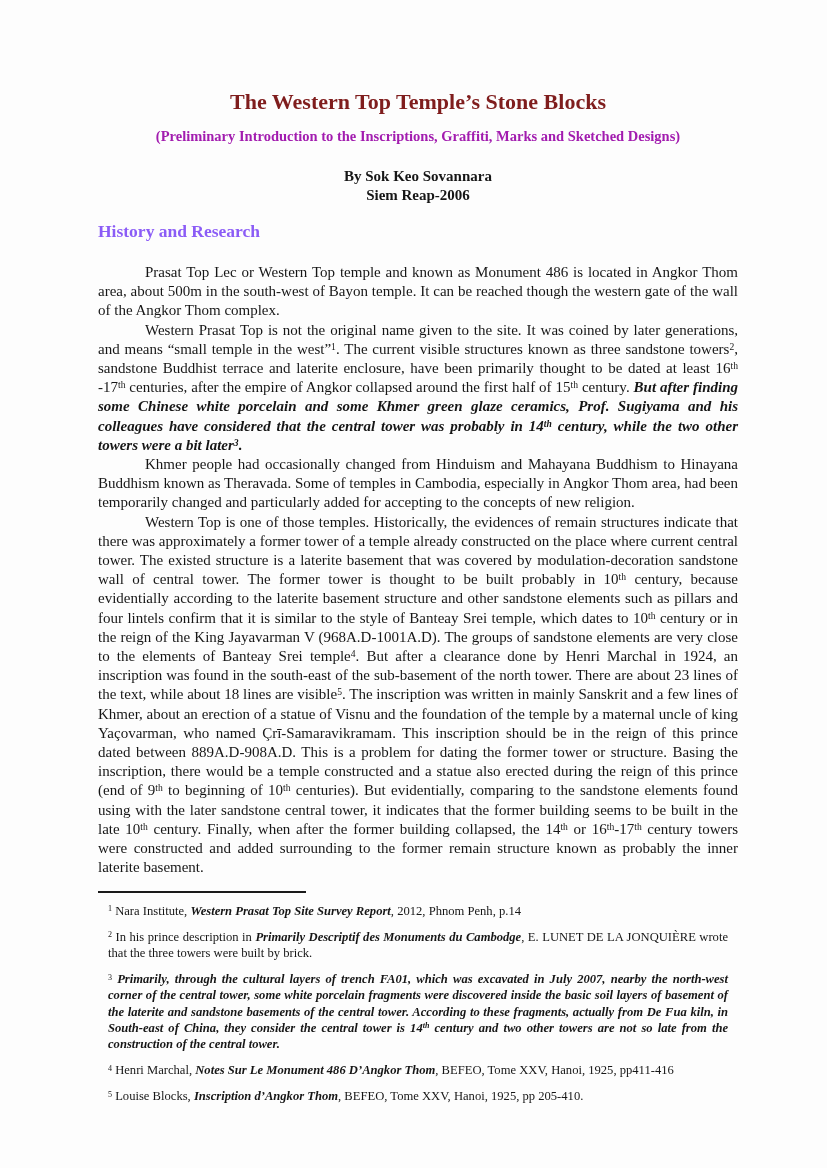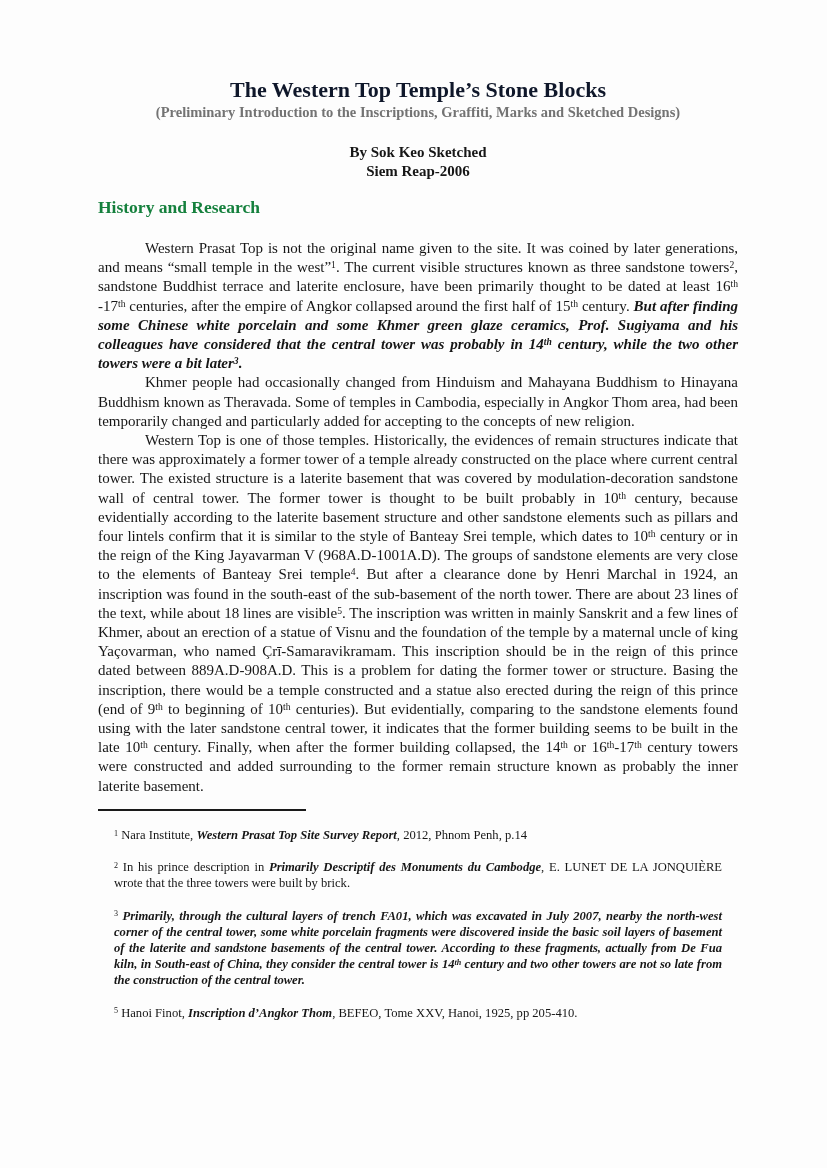--- a/index.html
+++ b/index.html
@@ -8,48 +8,48 @@
     width: 827px;
     height: 1168px;
     box-sizing: border-box;
     background: #fdfdfd;
     padding: 76px 89px 0 98px;
     overflow: hidden;
     font-family: "Liberation Serif", "DejaVu Serif", serif;
     color: #161616;
   }
   .title {
-    margin: 0;
+    margin: 12px;
     font-size: 22px;
     line-height: 27px;
     font-weight: bold;
     text-align: center;
-    color: #0f172a;
+    color: #7f1d1d;
   }
   .subtitle {
     margin-top: 0;
     font-size: 14.5px;
     line-height: 19px;
     text-align: center;
-    color: #737373;
+    color: #a21caf;
     font-weight: bold;
   }
   .byline1 { margin-top: 21px; }
   .byline1, .byline2 {
     text-align: center;
     font-size: 15px;
     line-height: 18.5px;
     font-weight: bold;
   }
   .heading {
     margin: 16px 0 0 0;
     font-size: 17.5px;
     line-height: 22px;
     font-weight: bold;
-    color: #15803d;
+    color: #8b5cf6;
   }
   .bodytext { margin-top: 21px; }
   .para {
     margin: 0;
     text-indent: 47px;
     text-align: justify;
     font-size: 15px;
     line-height: 19.2px;
   }
   .ital { font-style: italic; font-weight: bold; }
@@ -60,40 +60,42 @@
     top: -0.42em;
     vertical-align: baseline;
   }
   .fnrule {
     margin-top: 13px;
     width: 208px;
     border-top: 2px solid #1a1a1a;
   }
   .footnotes { margin-top: 5px; }
   .footnote {
-    margin: 16px;
+    margin: 10px;
     font-size: 12.6px;
     line-height: 16.2px;
     text-align: justify;
   }
 </style>
 </head>
 <body>
 
 <div class="page">
   <h1 class="title">The Western Top Temple’s Stone Blocks</h1>
   <div class="subtitle">(Preliminary Introduction to the Inscriptions, Graffiti, Marks and Sketched Designs)</div>
-  <div class="byline1">By Sok Keo Sketched</div>
+  <div class="byline1">By Sok Keo Sovannara</div>
   <div class="byline2">Siem Reap-2006</div>
   <h2 class="heading">History and Research</h2>
   <div class="bodytext">
+      <p class="para"><span>Prasat Top Lec or Western Top temple and known as Monument 486 is located in Angkor Thom area, about 500m in the south-west of Bayon temple. It can be reached though the western gate of the wall of the Angkor Thom complex.</span></p>
       <p class="para"><span>Western Prasat Top is not the original name given to the site. It was coined by later generations, and means “small temple in the west”</span><sup>1</sup><span>. The current visible structures known as three sandstone towers</span><sup>2</sup><span>, sandstone Buddhist terrace and laterite enclosure, have been primarily thought to be dated at least 16</span><sup>th</sup><span> -17</span><sup>th</sup><span> centuries, after the empire of Angkor collapsed around the first half of 15</span><sup>th</sup><span> century. </span><span class="ital">But after finding some Chinese white porcelain and some Khmer green glaze ceramics, Prof. Sugiyama and his colleagues have considered that the central tower was probably in 14</span><sup class="ital">th</sup><span class="ital"> century, while the two other towers were a bit later</span><sup class="ital">3</sup><span class="ital">.</span></p>
       <p class="para"><span>Khmer people had occasionally changed from Hinduism and Mahayana Buddhism to Hinayana Buddhism known as Theravada. Some of temples in Cambodia, especially in Angkor Thom area, had been temporarily changed and particularly added for accepting to the concepts of new religion.</span></p>
       <p class="para"><span>Western Top is one of those temples. Historically, the evidences of remain structures indicate that there was approximately a former tower of a temple already constructed on the place where current central tower. The existed structure is a laterite basement that was covered by modulation-decoration sandstone wall of central tower. The former tower is thought to be built probably in 10</span><sup>th</sup><span> century, because evidentially according to the laterite basement structure and other sandstone elements such as pillars and four lintels confirm that it is similar to the style of Banteay Srei temple, which dates to 10</span><sup>th</sup><span> century or in the reign of the King Jayavarman V (968A.D-1001A.D). The groups of sandstone elements are very close to the elements of Banteay Srei temple</span><sup>4</sup><span>. But after a clearance done by Henri Marchal in 1924, an inscription was found in the south-east of the sub-basement of the north tower. There are about 23 lines of the text, while about 18 lines are visible</span><sup>5</sup><span>. The inscription was written in mainly Sanskrit and a few lines of Khmer, about an erection of a statue of Visnu and the foundation of the temple by a maternal uncle of king Yaçovarman, who named Çrī-Samaravikramam. This inscription should be in the reign of this prince dated between 889A.D-908A.D. This is a problem for dating the former tower or structure. Basing the inscription, there would be a temple constructed and a statue also erected during the reign of this prince (end of 9</span><sup>th</sup><span> to beginning of 10</span><sup>th</sup><span> centuries). But evidentially, comparing to the sandstone elements found using with the later sandstone central tower, it indicates that the former building seems to be built in the late 10</span><sup>th</sup><span> century. Finally, when after the former building collapsed, the 14</span><sup>th</sup><span> or 16</span><sup>th</sup><span>-17</span><sup>th</sup><span> century towers were constructed and added surrounding to the former remain structure known as probably the inner laterite basement.</span></p>
     </div>
   <div class="fnrule"></div>
   <div class="footnotes">
       <div class="footnote"><sup>1</sup><span> Nara Institute, </span><span class="ital">Western Prasat Top Site Survey Report</span><span>, 2012, Phnom Penh, p.14</span></div>
       <div class="footnote"><sup>2</sup><span> In his prince description in </span><span class="ital">Primarily Descriptif des Monuments du Cambodge</span><span>, E. LUNET DE LA JONQUIÈRE wrote that the three towers were built by brick.</span></div>
       <div class="footnote"><sup>3</sup><span class="ital"> Primarily, through the cultural layers of trench FA01, which was excavated in July 2007, nearby the north-west corner of the central tower, some white porcelain fragments were discovered inside the basic soil layers of basement of the laterite and sandstone basements of the central tower. According to these fragments, actually from De Fua kiln, in South-east of China, they consider the central tower is 14</span><sup class="ital">th</sup><span class="ital"> century and two other towers are not so late from the construction of the central tower.</span></div>
-      <div class="footnote"><sup>5</sup><span> Hanoi Finot, </span><span class="ital">Inscription d’Angkor Thom</span><span>, BEFEO, Tome XXV, Hanoi, 1925, pp 205-410.</span></div>
+      <div class="footnote"><sup>4</sup><span> Henri Marchal, </span><span class="ital">Notes Sur Le Monument 486 D’Angkor Thom</span><span>, BEFEO, Tome XXV, Hanoi, 1925, pp411-416</span></div>
+      <div class="footnote"><sup>5</sup><span> Louise Blocks, </span><span class="ital">Inscription d’Angkor Thom</span><span>, BEFEO, Tome XXV, Hanoi, 1925, pp 205-410.</span></div>
     </div>
 </div>
 
 </body></html>

